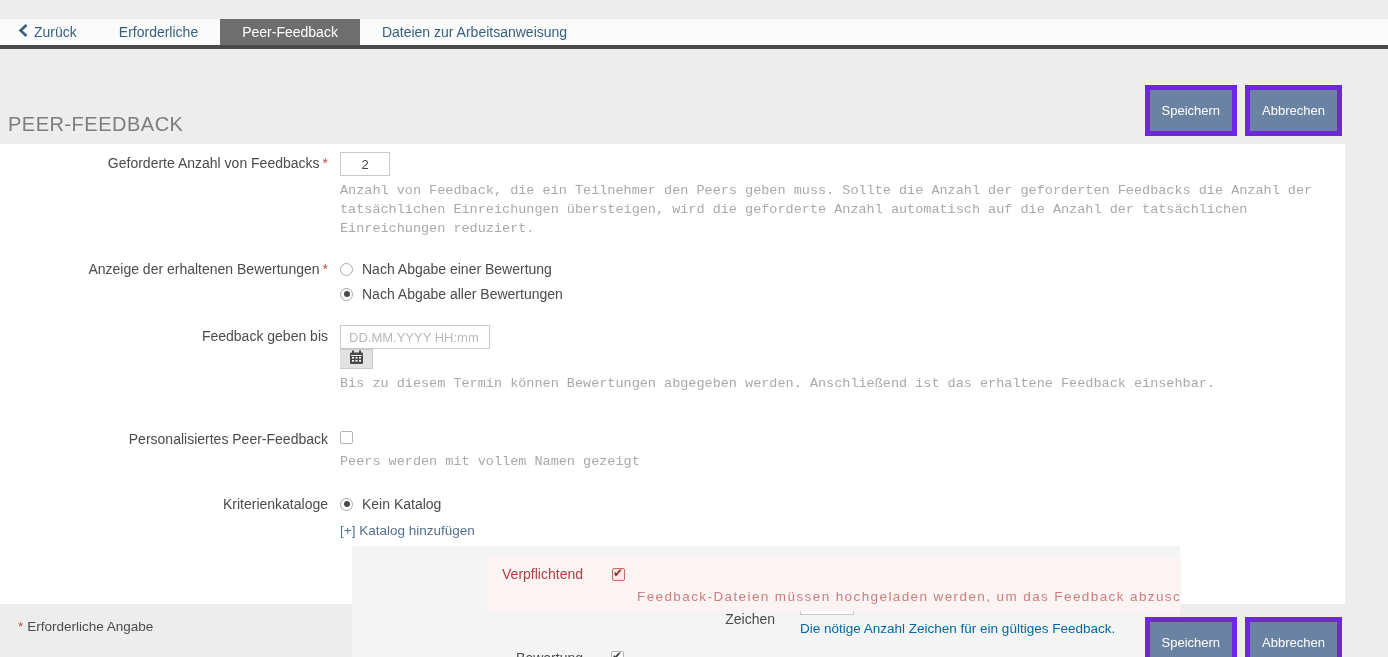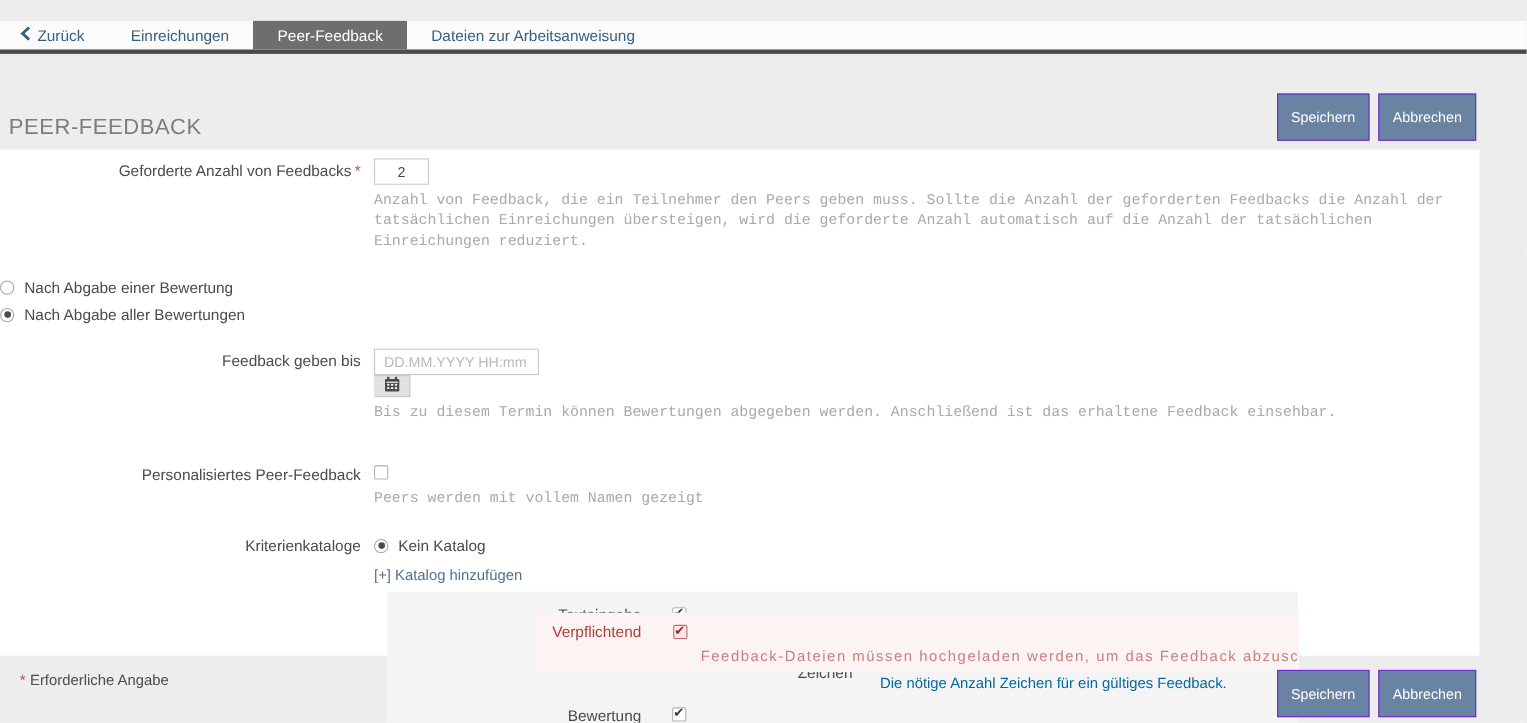--- a/index.html
+++ b/index.html
@@ -11,21 +11,21 @@
   }
   
   .tabbar { height:30px; background:#fbfbfb; display:flex; align-items:stretch; border-bottom:4px solid #4b4b4b;margin-top:19px; }
   .backlink { display:flex; align-items:center; gap:6px; padding:0 20px 0 18px; color:#35607f; cursor:pointer; }
   .tab { display:flex; align-items:center; padding:0 22px; color:#35607f; cursor:pointer; }
   .tab.active { background:#6e6e6e; color:#ffffff; }
   
   .pagehead { display:flex; justify-content:space-between; align-items:flex-end; padding:36px 46px 8px 8px; }
   .pagetitle { font-size:20px; color:#7d7d7d; letter-spacing:0.5px; }
   .btnrow { display:flex; gap:8px; }
-  .btn { background:#6b83a3; border:1px solid #6d28d9; color:#fff; font-size:13px;
+  .btn { background:#6b83a3; border:5px solid #6d28d9; color:#fff; font-size:13px;
          font-family:inherit; padding:13px 12px; cursor:pointer; }
   
   .panel { background:#ffffff; width:1345px; height:460px; padding-top:8px; position:relative; }
   .row { display:flex; align-items:flex-start; }
   .lbl { width:340px; text-align:right; padding-right:12px; padding-top:3px; flex:none; color:#4b4b4b; }
   .req { color:#c0504d; margin-left:3px; }
   .ctl { flex:1; max-width:995px; }
   .help { color:#a9a9a9; font-size:13.5px; line-height:19px; margin-top:5px;font-family:Liberation Mono, monospace; }
   input.txt { border:1px solid #c9c9c9; height:24px; font-family:inherit; font-size:13px; color:#4b4b4b; }
   .num { width:50px; text-align:center; }
@@ -68,21 +68,21 @@
 <div class="tabbar">
   <div class="backlink">
     <span>
       <svg width="10" height="13" viewBox="0 0 10 13">
           <path d="M8.5 1 L2.5 6.5 L8.5 12" stroke="#35607f" stroke-width="2.6" fill="none"></path>
         </svg>
     </span>
     <span>Zurück</span>
   </div>
   <div class="tab">
-    <span>Einreichungen</span>
+    <span>Erforderliche</span>
   </div>
   <div class="tab active">
     <span>Peer-Feedback</span>
   </div>
   <div class="tab">
     <span>Dateien zur Arbeitsanweisung</span>
   </div>
 </div>
 
 <div class="pagehead">
@@ -97,20 +97,21 @@
 
   <div class="row">
     <div class="lbl"><span>Geforderte Anzahl von Feedbacks</span><span class="req">*</span></div>
     <div class="ctl">
       <input class="txt num" value="2" style="">
       <div class="help">Anzahl von Feedback, die ein Teilnehmer den Peers geben muss. Sollte die Anzahl der geforderten Feedbacks die Anzahl der tatsächlichen Einreichungen übersteigen, wird die geforderte Anzahl automatisch auf die Anzahl der tatsächlichen Einreichungen reduziert.</div>
     </div>
   </div>
 
   <div class="row" style="margin-top:20px;">
+    <div class="lbl"><span>Anzeige der erhaltenen Bewertungen</span><span class="req">*</span></div>
     <div class="ctl">
       <div class="optline">
         <span class="radio" data-checked="false"></span>
         <span>Nach Abgabe einer Bewertung</span>
       </div>
       <div class="optline">
         <span class="radio" data-checked="true"></span>
         <span>Nach Abgabe aller Bewertungen</span>
       </div>
     </div>

